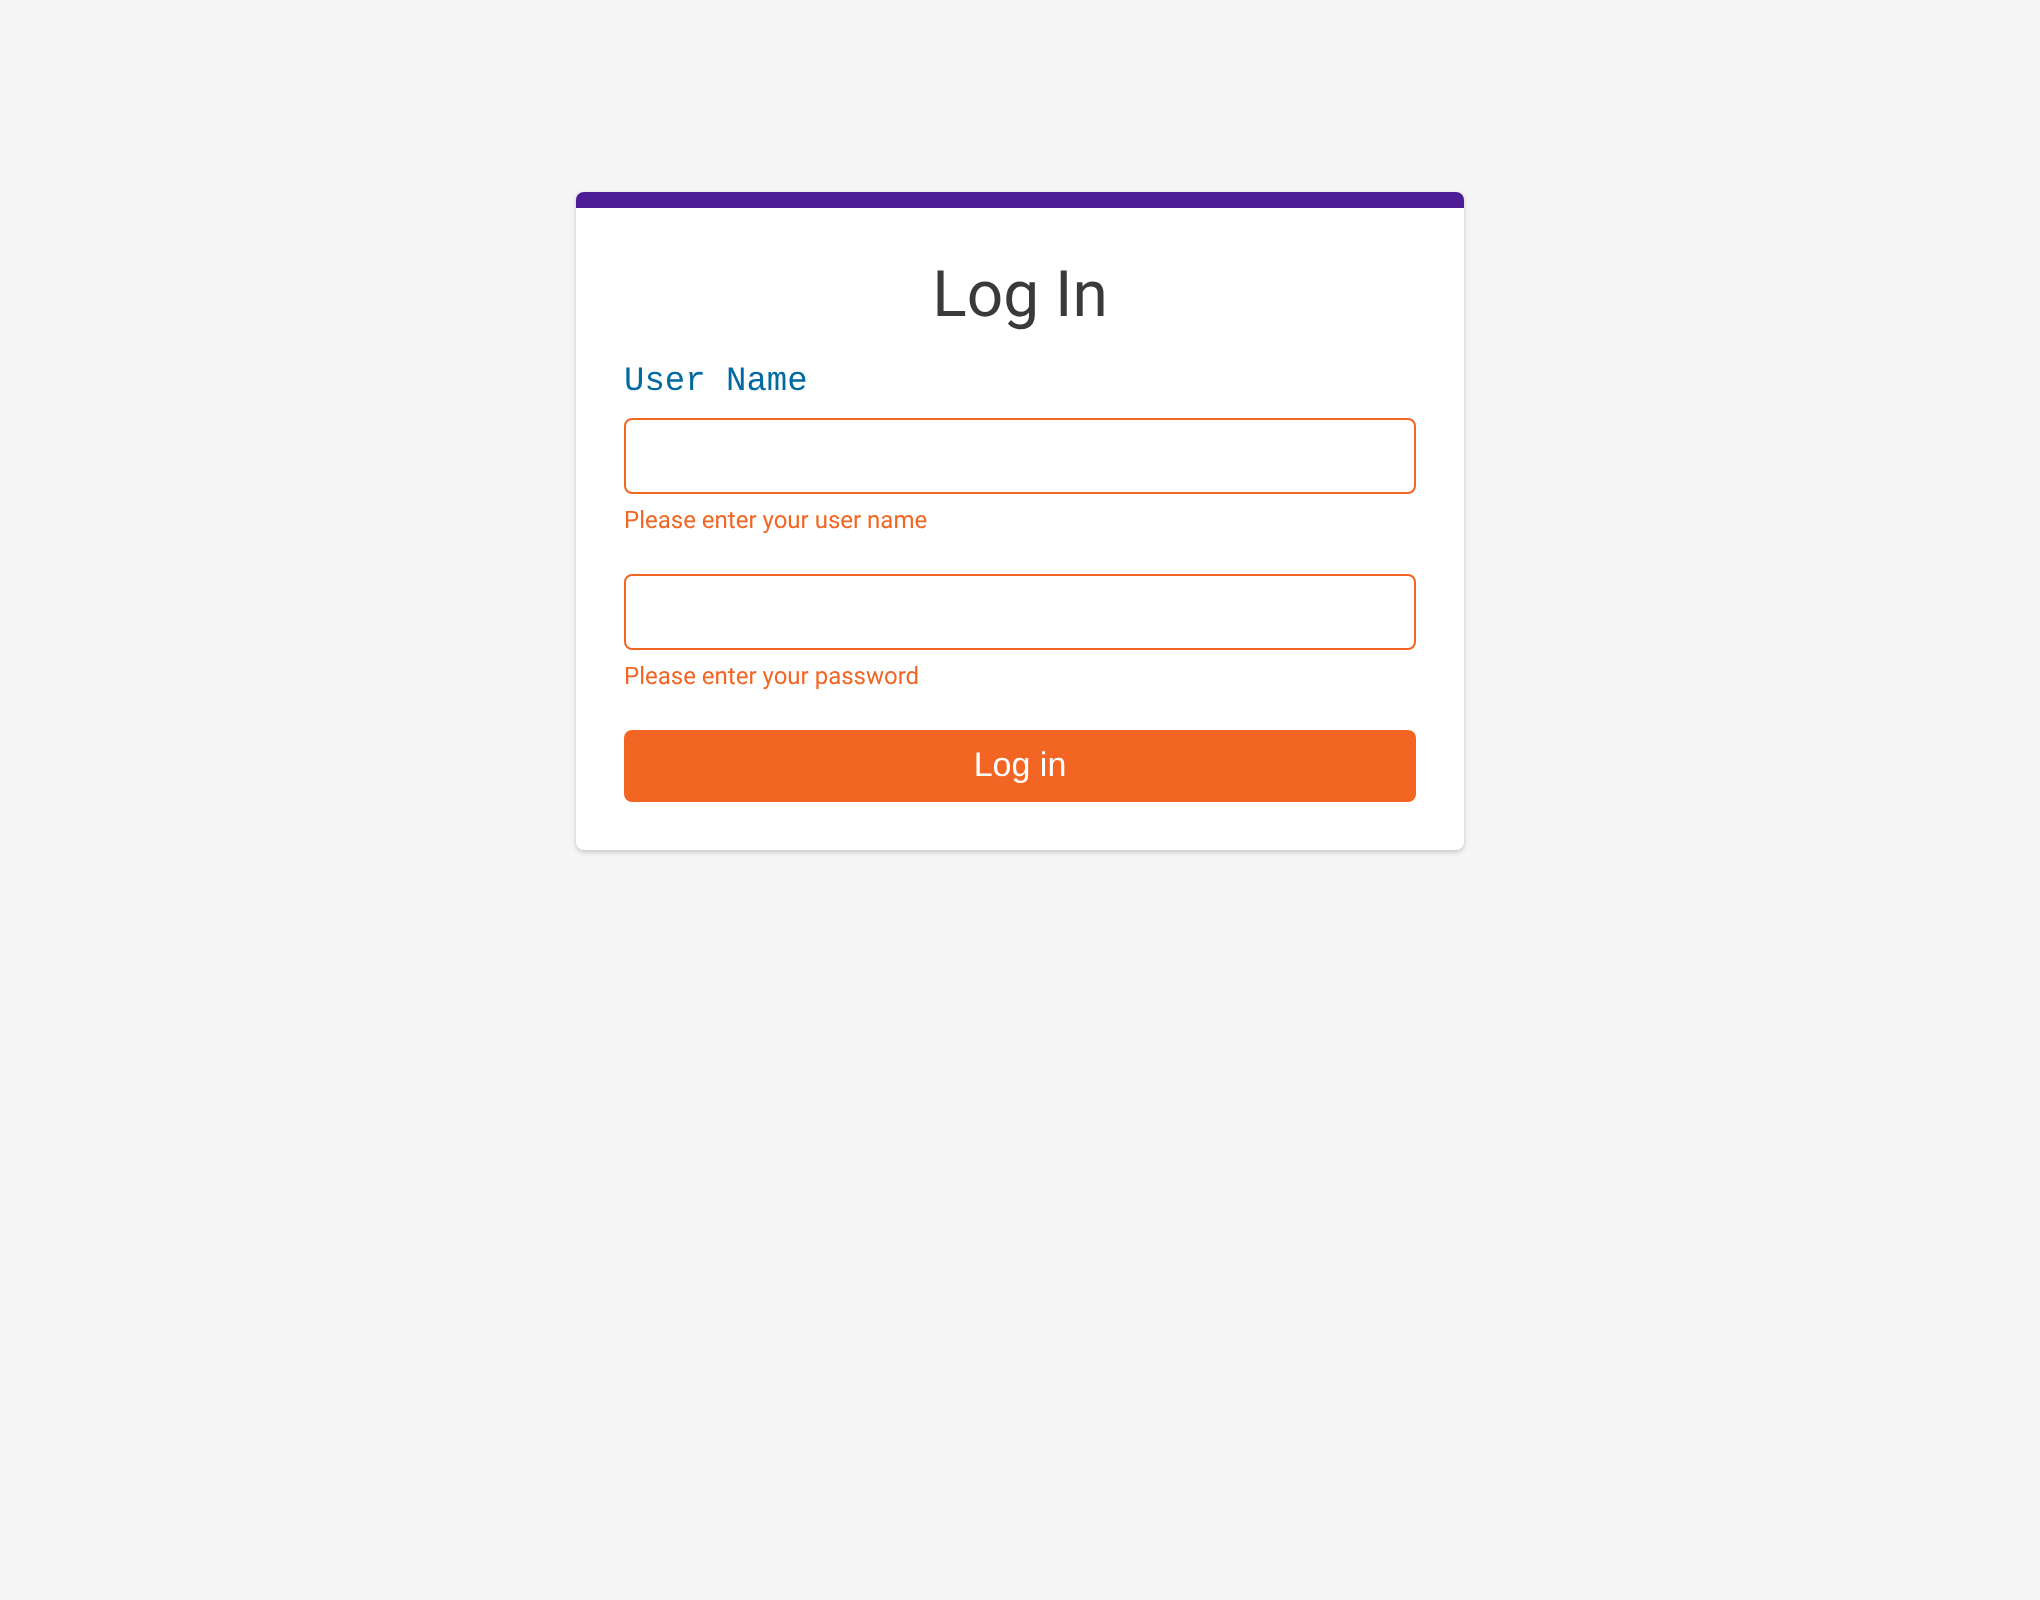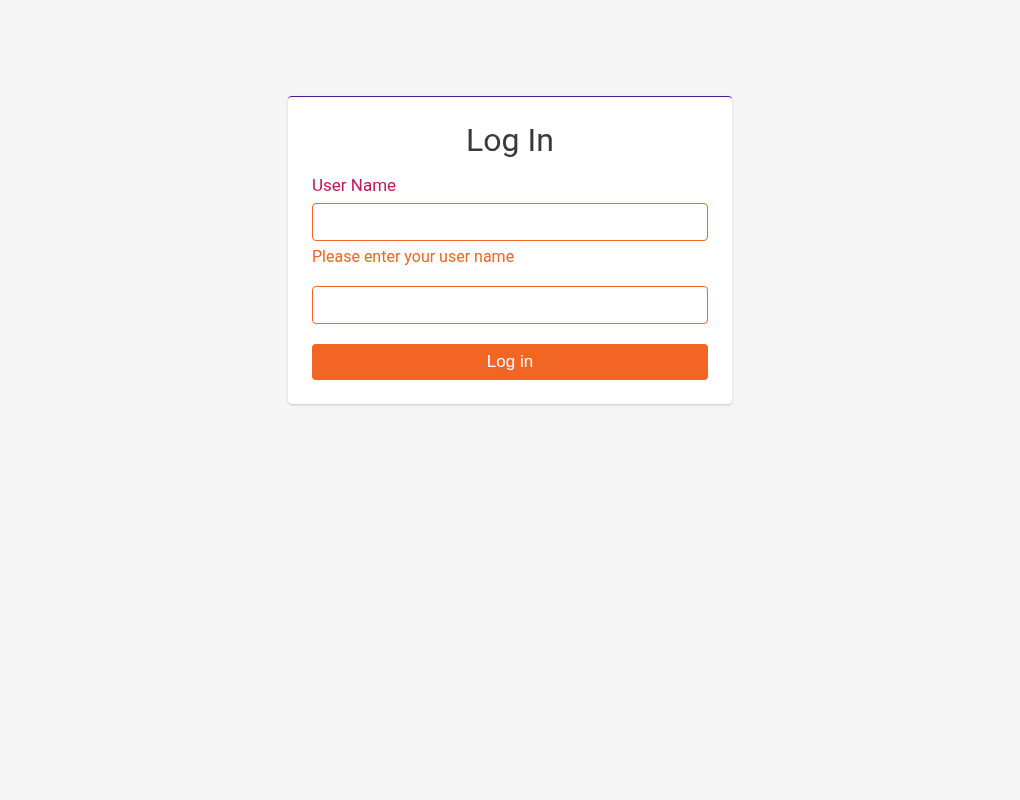--- a/index.html
+++ b/index.html
@@ -12,55 +12,56 @@
       background-color: #f5f5f5;
       width: 1020px;
       height: 800px;
       display: flex;
       justify-content: center;
       padding-top: 96px;
     }
     .login-card {
       width: 444px;
       background-color: #ffffff;
-      border-top: 1px solid #4c1d95;
+      border-top: 8px solid #4c1d95;
       border-radius: 4px;
       box-shadow: 0 1px 3px rgba(0,0,0,0.08), 0 1px 2px rgba(0,0,0,0.12);
       padding: 24px;
       height: fit-content;
     }
     .login-title {
       text-align: center;
       font-size: 32px;
       font-weight: 400;
       color: #3a3a3a;
       margin-bottom: 16px;
     }
     .form-group {
       margin-bottom: 20px;
     }
     .form-label {
       display: block;
       font-size: 17px;
-      color: #be185d;
+      color: #0369a1;
       margin-bottom: 8px;
       font-weight: 400;
+      font-family: Liberation Mono, monospace;
     }
     .form-input {
       width: 100%;
       height: 38px;
       padding: 6px 12px;
       font-size: 16px;
       border: 1px solid #f26522;
       border-radius: 4px;
       outline: none;
       background-color: #ffffff;
     }
     .error-text {
-      font-size: 16px;
+      font-size: 12px;
       color: #f26522;
       margin-top: 6px;
     }
     .login-button {
       width: 100%;
       height: 36px;
       background-color: #f26522;
       color: #ffffff;
       border: none;
       border-radius: 4px;
@@ -76,16 +77,17 @@
   <h1 class="login-title">Log In</h1>
 
   <div class="form-group">
     <label class="form-label">User Name</label>
     <input type="text" class="form-input" value="" style="">
     <div class="error-text">Please enter your user name</div>
   </div>
 
   <div class="form-group">
     <input type="password" class="form-input" value="" style="">
+    <div class="error-text">Please enter your password</div>
   </div>
 
   <button class="login-button">Log in</button>
 </div>
 
 </body></html>

